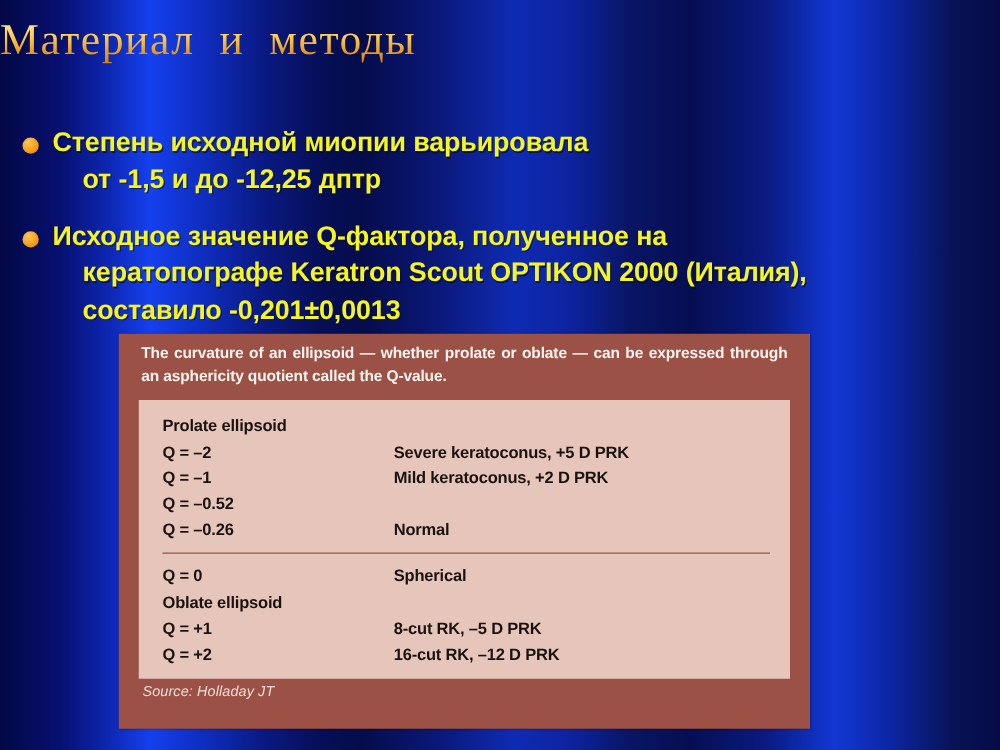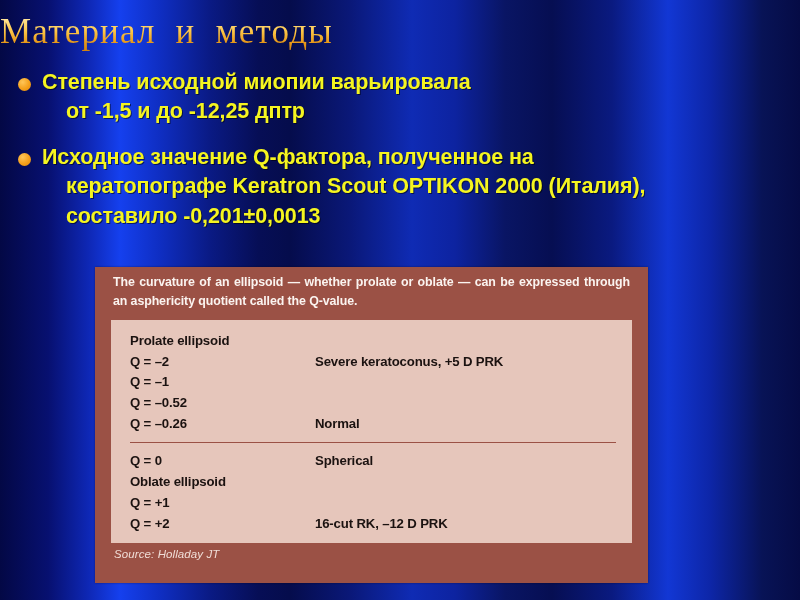--- a/index.html
+++ b/index.html
@@ -66,21 +66,21 @@
     color: transparent;
     -webkit-text-fill-color: transparent;
     text-shadow: 0 0 0 rgba(0,0,0,0);
     white-space: pre;
   }
 
   
   #bullets {
     position: absolute;
     left: 0;
-    top: 68px;
+    top: 100px;
     width: 790px;
   }
   .bullet-block {
     position: relative;
     padding-left: 42px;
     margin-bottom: 16px;
   }
   .bullet-dot {
     position: absolute;
     left: 18px;
@@ -213,20 +213,21 @@
       <div class="q-row">
         <span class="q-left">Prolate ellipsoid</span>
         <span class="q-right"></span>
       </div>
       <div class="q-row">
         <span class="q-left">Q = –2</span>
         <span class="q-right">Severe keratoconus, +5 D PRK</span>
       </div>
       <div class="q-row">
         <span class="q-left">Q = –1</span>
+        <span class="q-right">Mild keratoconus, +2 D PRK</span>
       </div>
       <div class="q-row">
         <span class="q-left">Q = –0.52</span>
       </div>
       <div class="q-row">
         <span class="q-left">Q = –0.26</span>
         <span class="q-right">Normal</span>
       </div>
 
       <div class="q-sep"></div>
@@ -234,20 +235,21 @@
       <div class="q-row">
         <span class="q-left">Q = 0</span>
         <span class="q-right">Spherical</span>
       </div>
       <div class="q-row">
         <span class="q-left">Oblate ellipsoid</span>
         <span class="q-right"></span>
       </div>
       <div class="q-row">
         <span class="q-left">Q = +1</span>
+        <span class="q-right">8-cut RK, –5 D PRK</span>
       </div>
       <div class="q-row">
         <span class="q-left">Q = +2</span>
         <span class="q-right">16-cut RK, –12 D PRK</span>
       </div>
 
     </div>
 
     <div id="q-source">Source: Holladay JT</div>
 

